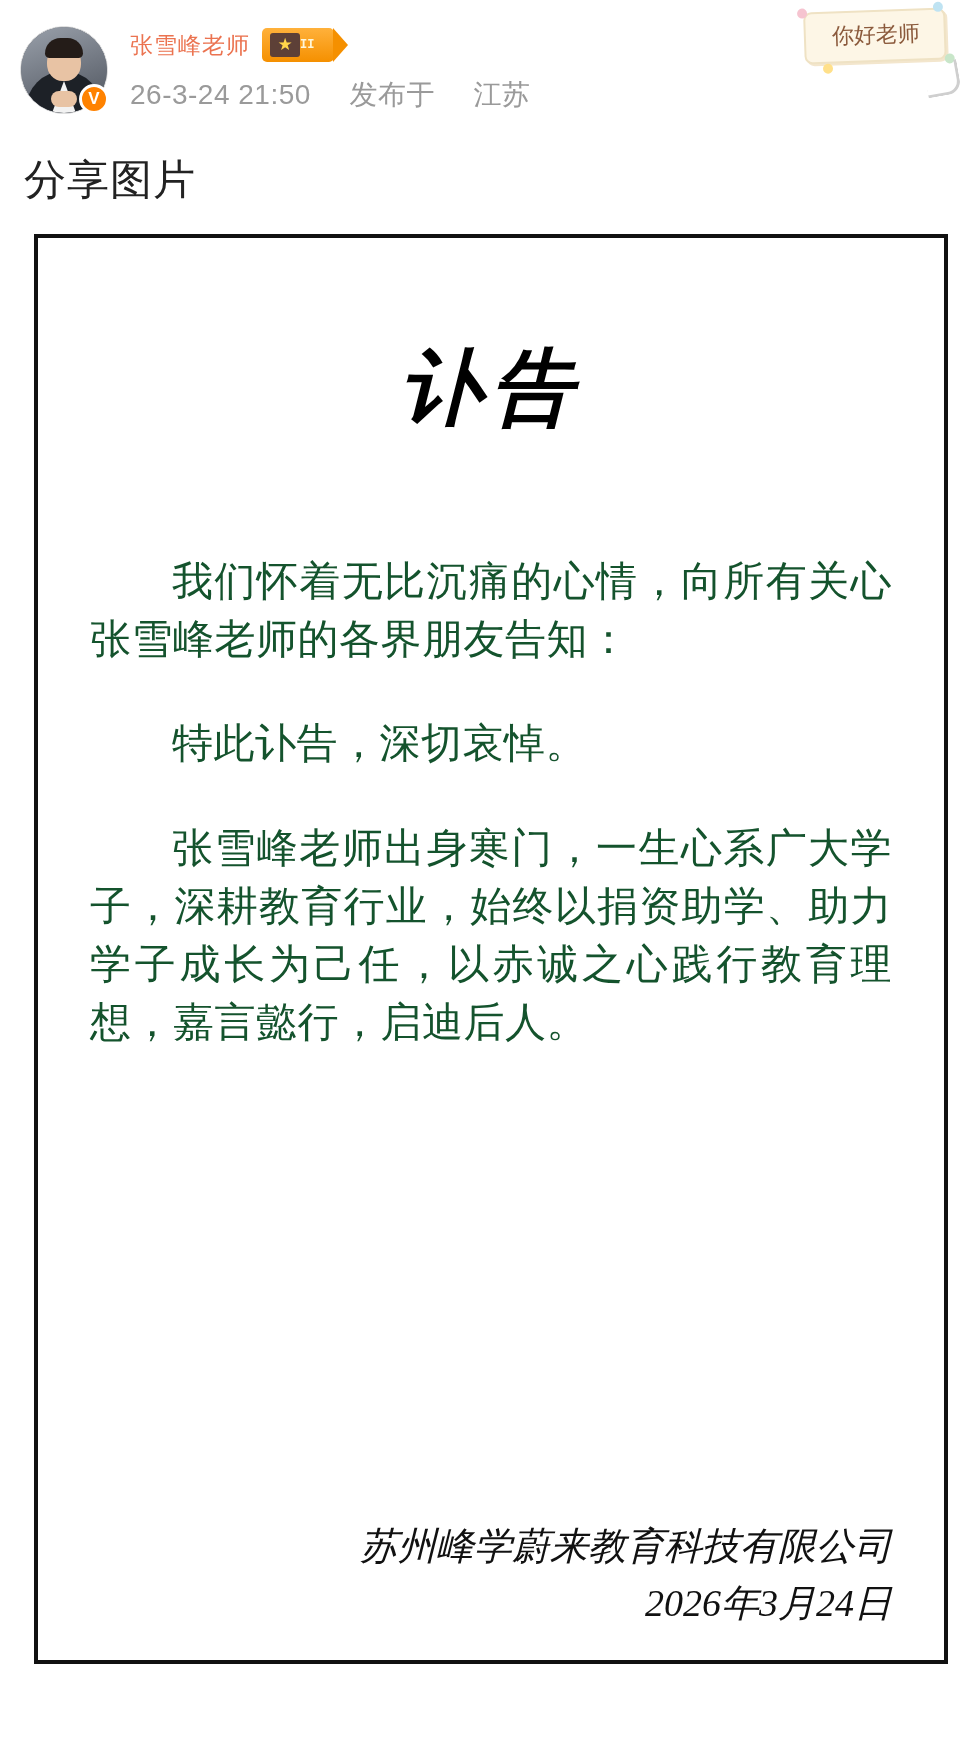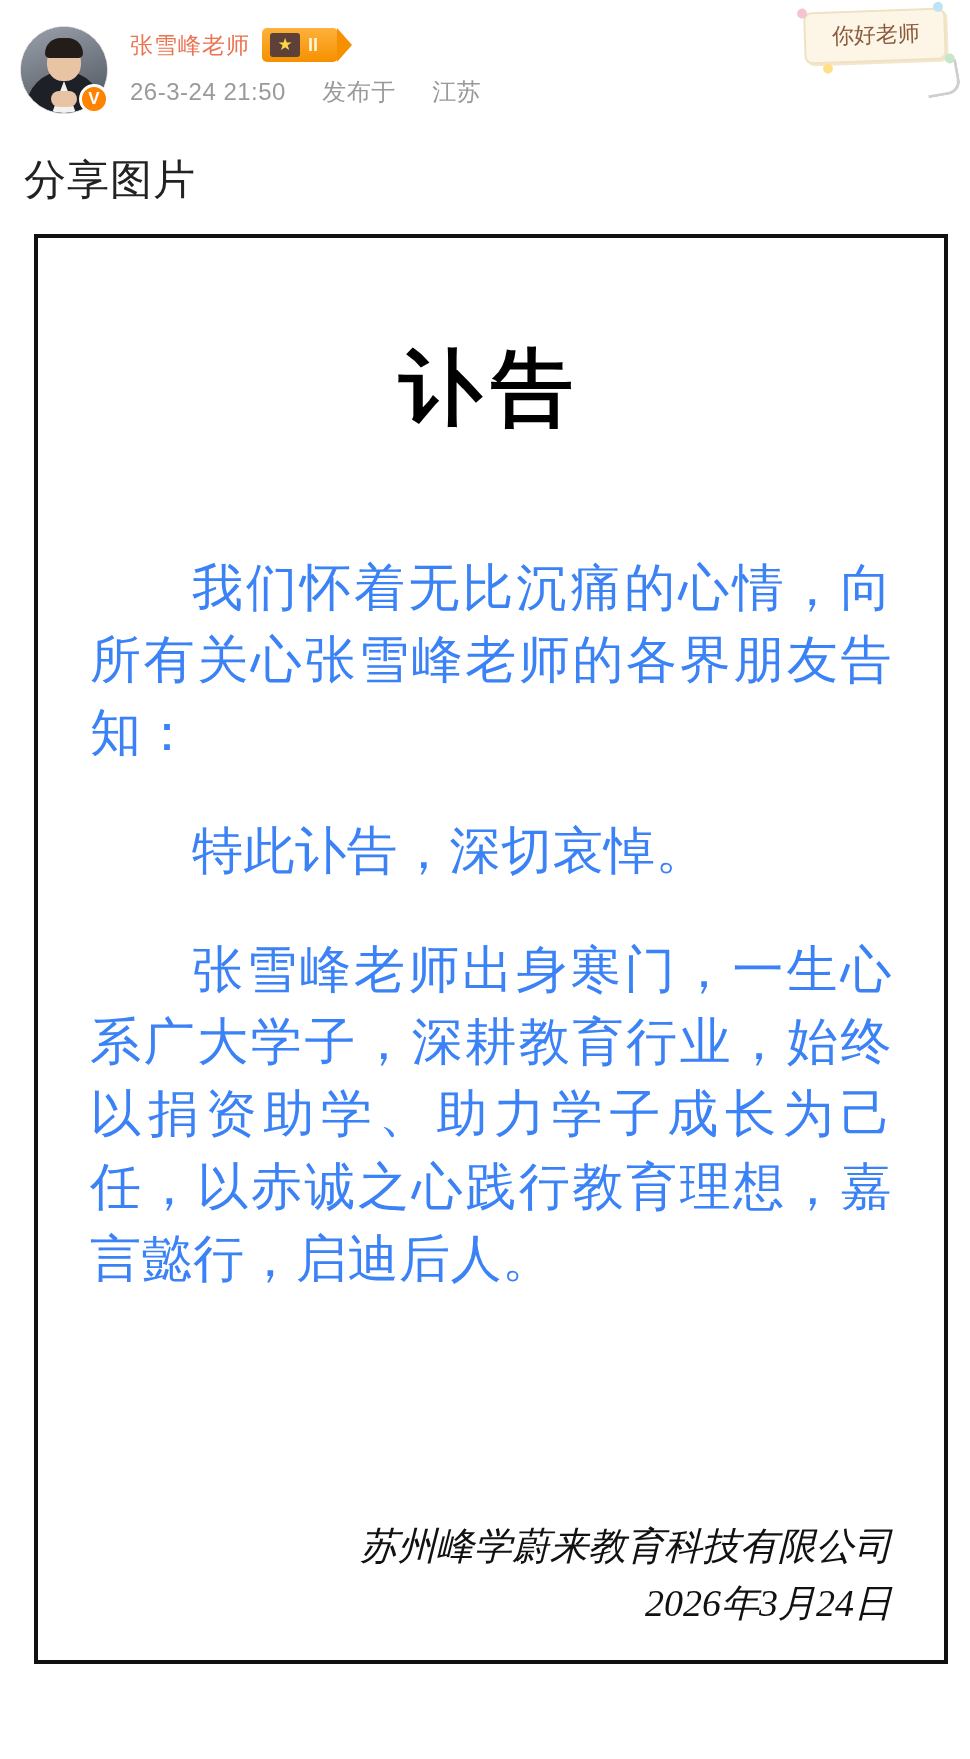--- a/index.html
+++ b/index.html
@@ -97,29 +97,29 @@
     background: #5d4037;
     border-radius: 3px;
     display: inline-block;
     position: relative;
     color: #ffd54a;
     font-size: 17px;
     line-height: 24px;
     text-align: center;
   }
   .lvl {
-    font-size: 18px;
+    font-size: 12px;
     font-weight: bold;
-    margin-left: 8px;
+    margin-left: 0;
     color: #fff7d9;
-    font-family: Liberation Sans, sans-serif;
+    font-family: Liberation Mono, monospace;
   }
   .meta-row {
     margin-top: 14px;
-    font-size: 24px;
+    font-size: 28px;
     color: #9a9a9a;
     letter-spacing: 0.5px;
   }
   .meta-row .sep { display: inline-block; width: 22px; }
 
   
   .sticker {
     position: absolute;
     right: 14px;
     top: 4px;
@@ -179,26 +179,27 @@
     overflow: hidden;
   }
   .notice-title {
     text-align: center;
     font-family: "Liberation Serif", serif;
     font-weight: bold;
     font-size: 82px;
     letter-spacing: 10px;
     color: #000000;
     margin-top: 96px;
+    font-style: italic;
   }
   .notice p {
     font-family: "Liberation Serif", serif;
-    font-size: 51px;
+    font-size: 41px;
     line-height: 1.42;
-    color: #3b82f6;
+    color: #14532d;
     text-indent: 2em;
     margin-top: 46px;
     text-align: justify;
     letter-spacing: 0.5px;
   }
   .notice p.first { margin-top: 108px; }
   .sign {
     position: absolute;
     left: 52px;
     right: 52px;

